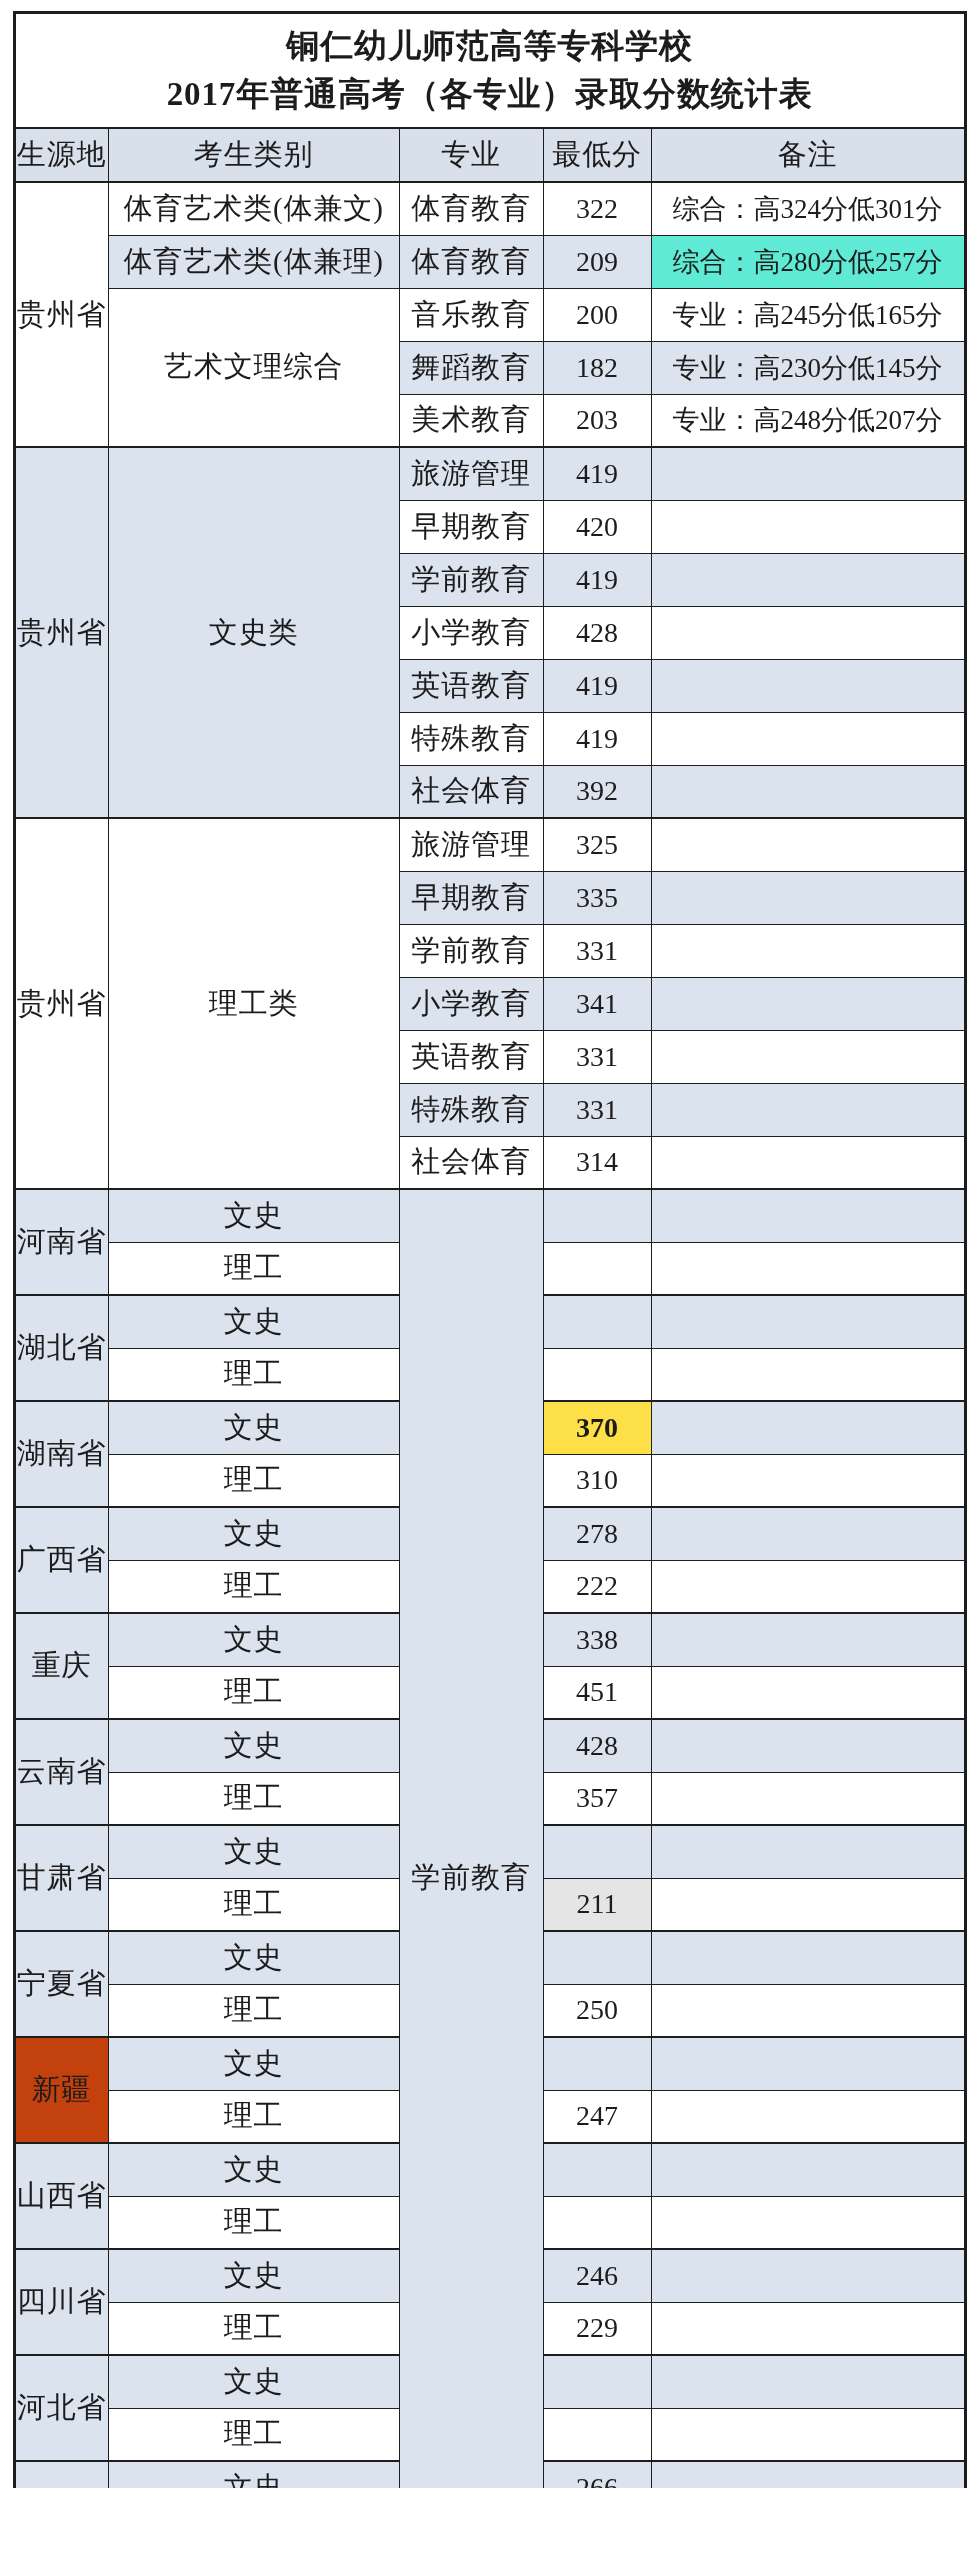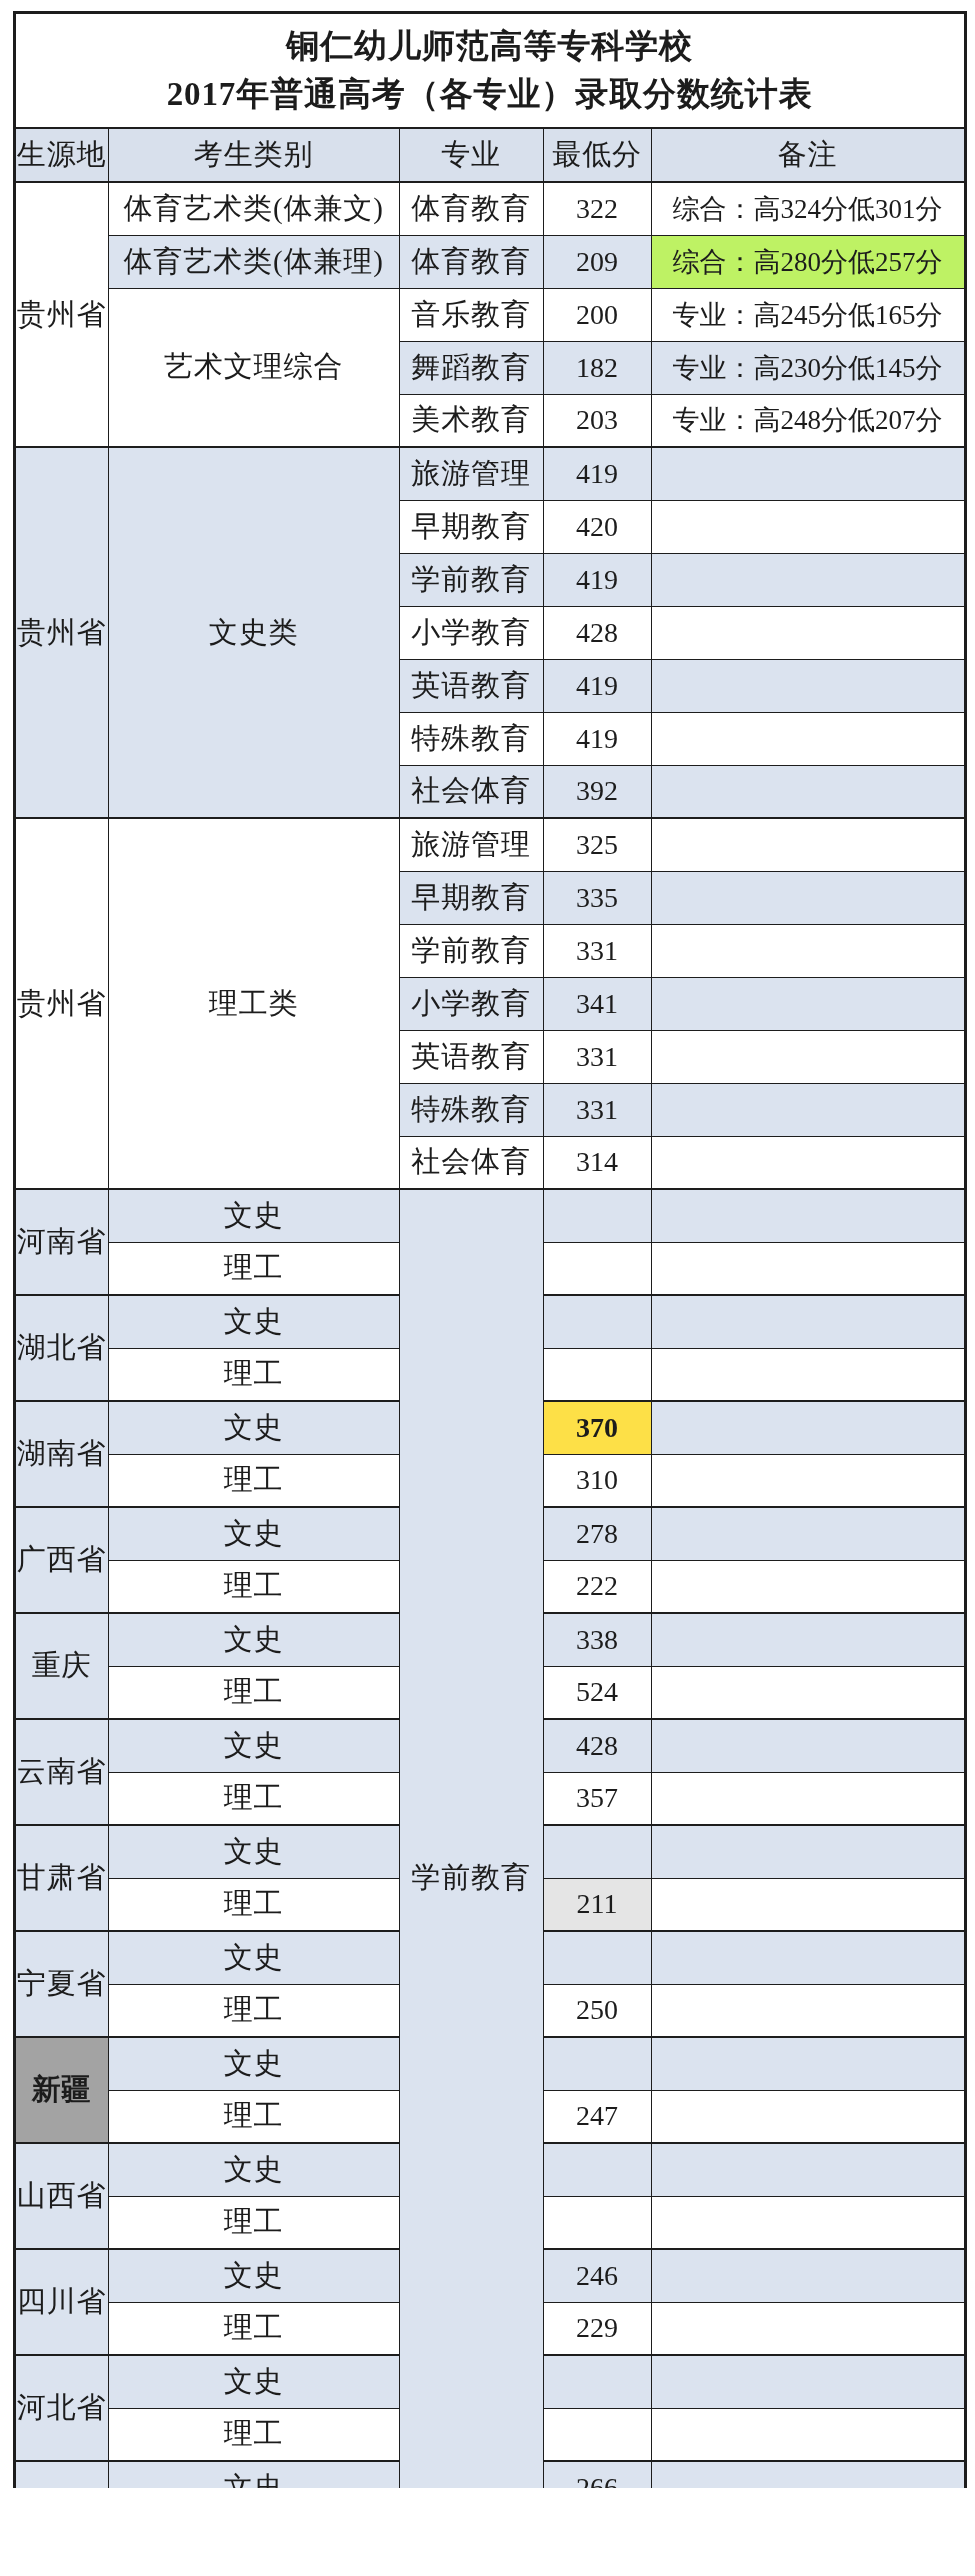--- a/index.html
+++ b/index.html
@@ -82,21 +82,21 @@
           <td rowspan="5" class="col-origin" style="background: rgb(255, 255, 255);">贵州省</td>
           <td class="col-category" style="background: rgb(255, 255, 255);">体育艺术类(体兼文)</td>
           <td class="col-major" style="background: rgb(255, 255, 255);">体育教育</td>
           <td class="col-score" style="background: rgb(255, 255, 255);">322</td>
           <td class="col-remark" style="background: rgb(255, 255, 255);">综合：高324分低301分</td>
         </tr>
         <tr>
           <td class="col-category" style="background: rgb(219, 227, 239);">体育艺术类(体兼理)</td>
           <td class="col-major" style="background: rgb(219, 227, 239);">体育教育</td>
           <td class="col-score" style="background: rgb(219, 227, 239); margin-top: 44px;">209</td>
-          <td class="col-remark" style="background: #bef264; margin-top: 6px;">综合：高280分低257分</td>
+          <td class="col-remark" style="background: #5eead4; margin-top: 6px;">综合：高280分低257分</td>
         </tr>
         <tr>
           <td rowspan="3" class="col-category" style="background: rgb(255, 255, 255);">艺术文理综合</td>
           <td class="col-major" style="background: rgb(255, 255, 255);">音乐教育</td>
           <td class="col-score" style="background: rgb(255, 255, 255);">200</td>
           <td class="col-remark" style="background: rgb(255, 255, 255);">专业：高245分低165分</td>
         </tr>
         <tr>
           <td class="col-major" style="background: rgb(219, 227, 239);">舞蹈教育</td>
           <td class="col-score" style="background: rgb(219, 227, 239);">182</td>
@@ -227,21 +227,21 @@
           <td class="col-remark" style="background: rgb(255, 255, 255);"></td>
         </tr>
         <tr class="sec">
           <td rowspan="2" class="col-origin" style="background: rgb(219, 227, 239);">重庆</td>
           <td class="col-category" style="background: rgb(219, 227, 239);">文史</td>
           <td class="col-score" style="background: rgb(219, 227, 239);">338</td>
           <td class="col-remark" style="background: rgb(219, 227, 239);"></td>
         </tr>
         <tr>
           <td class="col-category" style="background: rgb(255, 255, 255);">理工</td>
-          <td class="col-score" style="background: rgb(255, 255, 255);">524</td>
+          <td class="col-score" style="background: rgb(255, 255, 255);">451</td>
           <td class="col-remark" style="background: rgb(255, 255, 255);"></td>
         </tr>
         <tr class="sec">
           <td rowspan="2" class="col-origin" style="background: rgb(219, 227, 239);">云南省</td>
           <td class="col-category" style="background: rgb(219, 227, 239);">文史</td>
           <td class="col-score" style="background: rgb(219, 227, 239);">428</td>
           <td class="col-remark" style="background: rgb(219, 227, 239);"></td>
         </tr>
         <tr>
           <td class="col-category" style="background: rgb(255, 255, 255);">理工</td>
@@ -264,21 +264,21 @@
           <td class="col-category" style="background: rgb(219, 227, 239);">文史</td>
           <td class="col-score" style="background: rgb(219, 227, 239);"></td>
           <td class="col-remark" style="background: rgb(219, 227, 239);"></td>
         </tr>
         <tr>
           <td class="col-category" style="background: rgb(255, 255, 255);">理工</td>
           <td class="col-score" style="background: rgb(255, 255, 255);">250</td>
           <td class="col-remark" style="background: rgb(255, 255, 255);"></td>
         </tr>
         <tr class="sec">
-          <td rowspan="2" class="col-origin" style="background: #a3a3a3; font-weight: bold;">新疆</td>
+          <td rowspan="2" class="col-origin" style="background: #c2410c;">新疆</td>
           <td class="col-category" style="background: rgb(219, 227, 239);">文史</td>
           <td class="col-score" style="background: rgb(219, 227, 239);"></td>
           <td class="col-remark" style="background: rgb(219, 227, 239);"></td>
         </tr>
         <tr>
           <td class="col-category" style="background: rgb(255, 255, 255);">理工</td>
           <td class="col-score" style="background: rgb(255, 255, 255);">247</td>
           <td class="col-remark" style="background: rgb(255, 255, 255);"></td>
         </tr>
         <tr class="sec">

